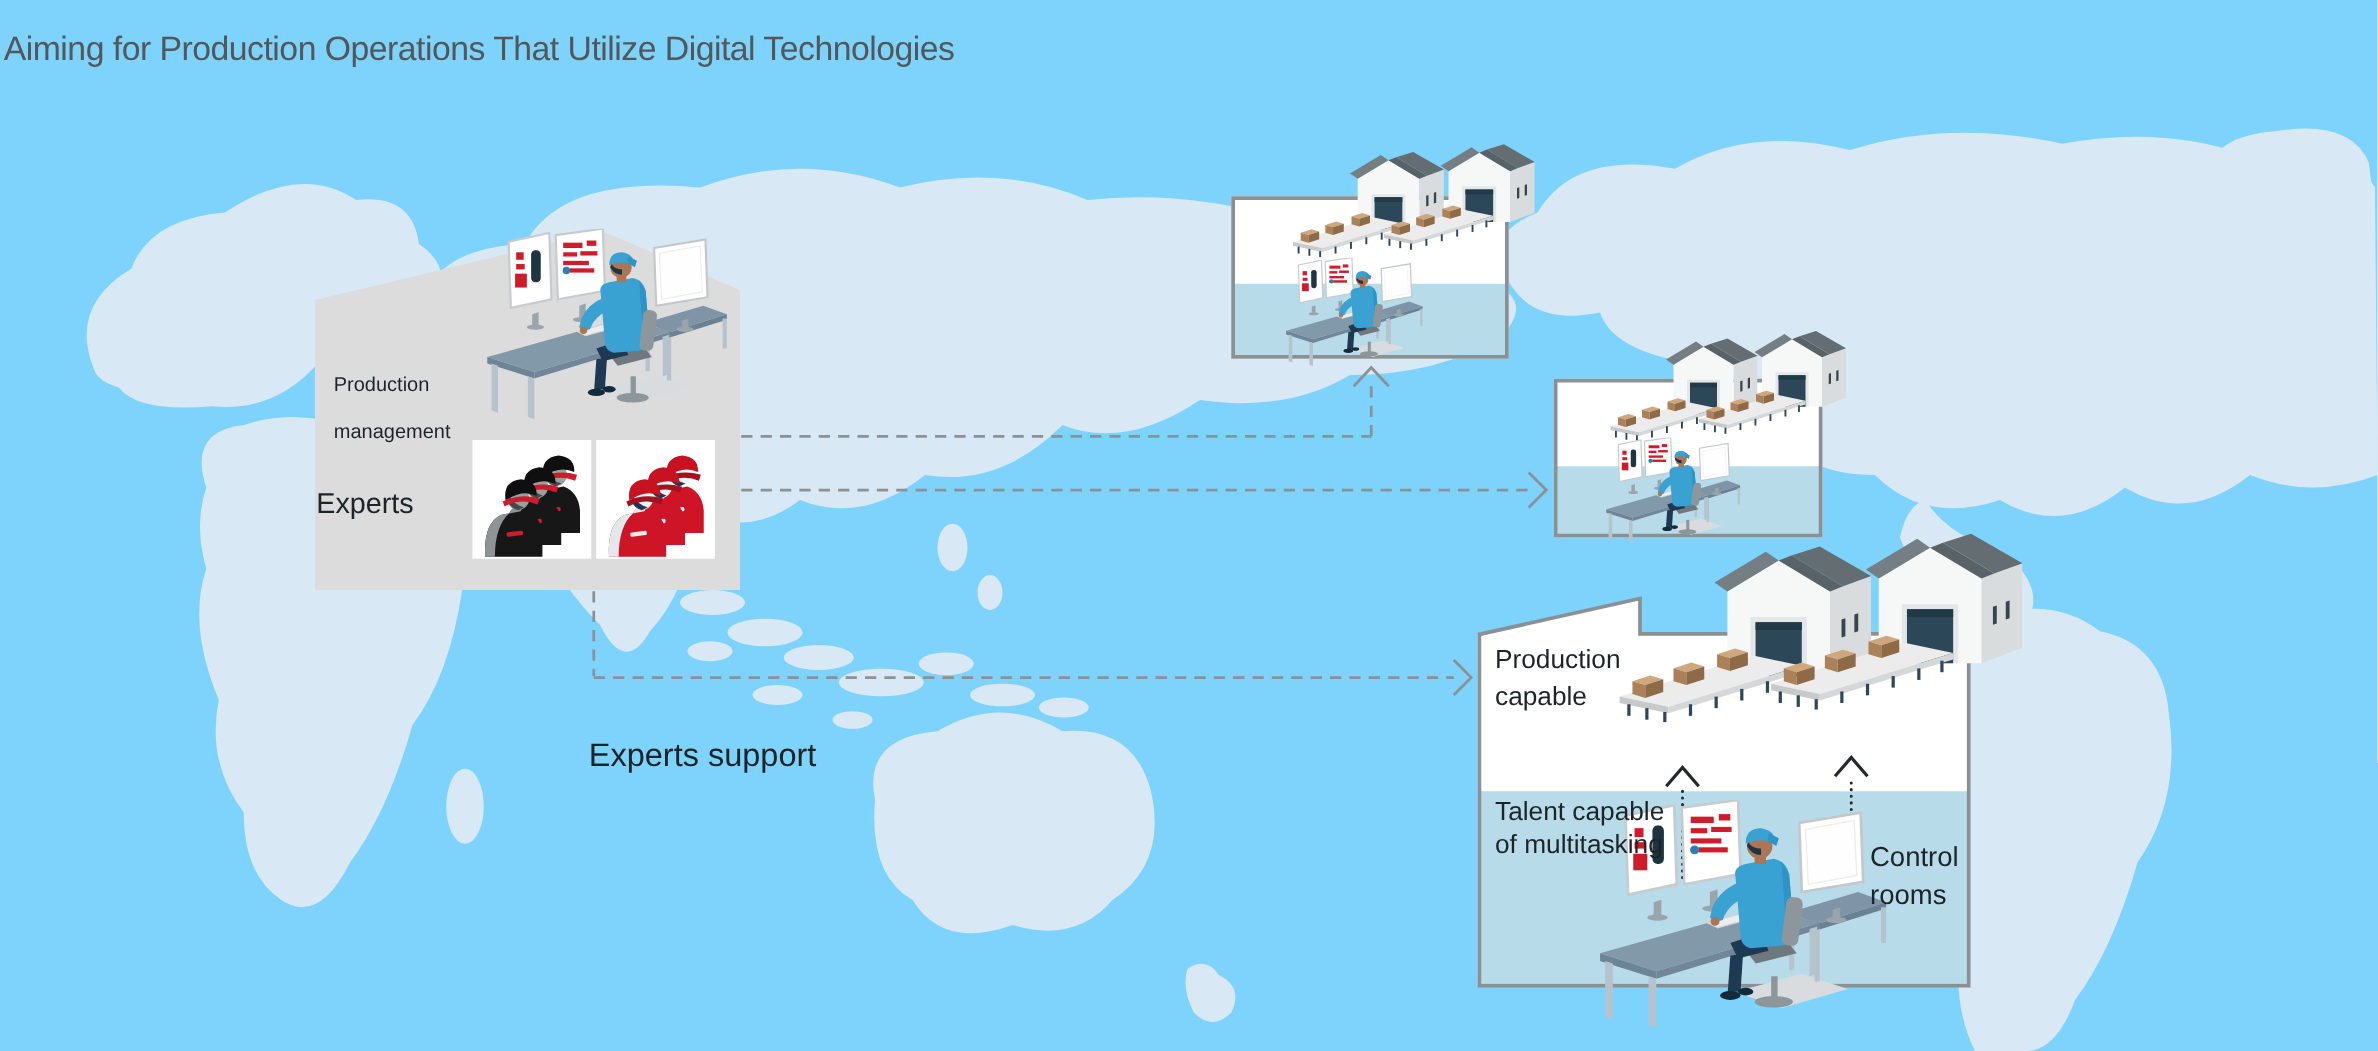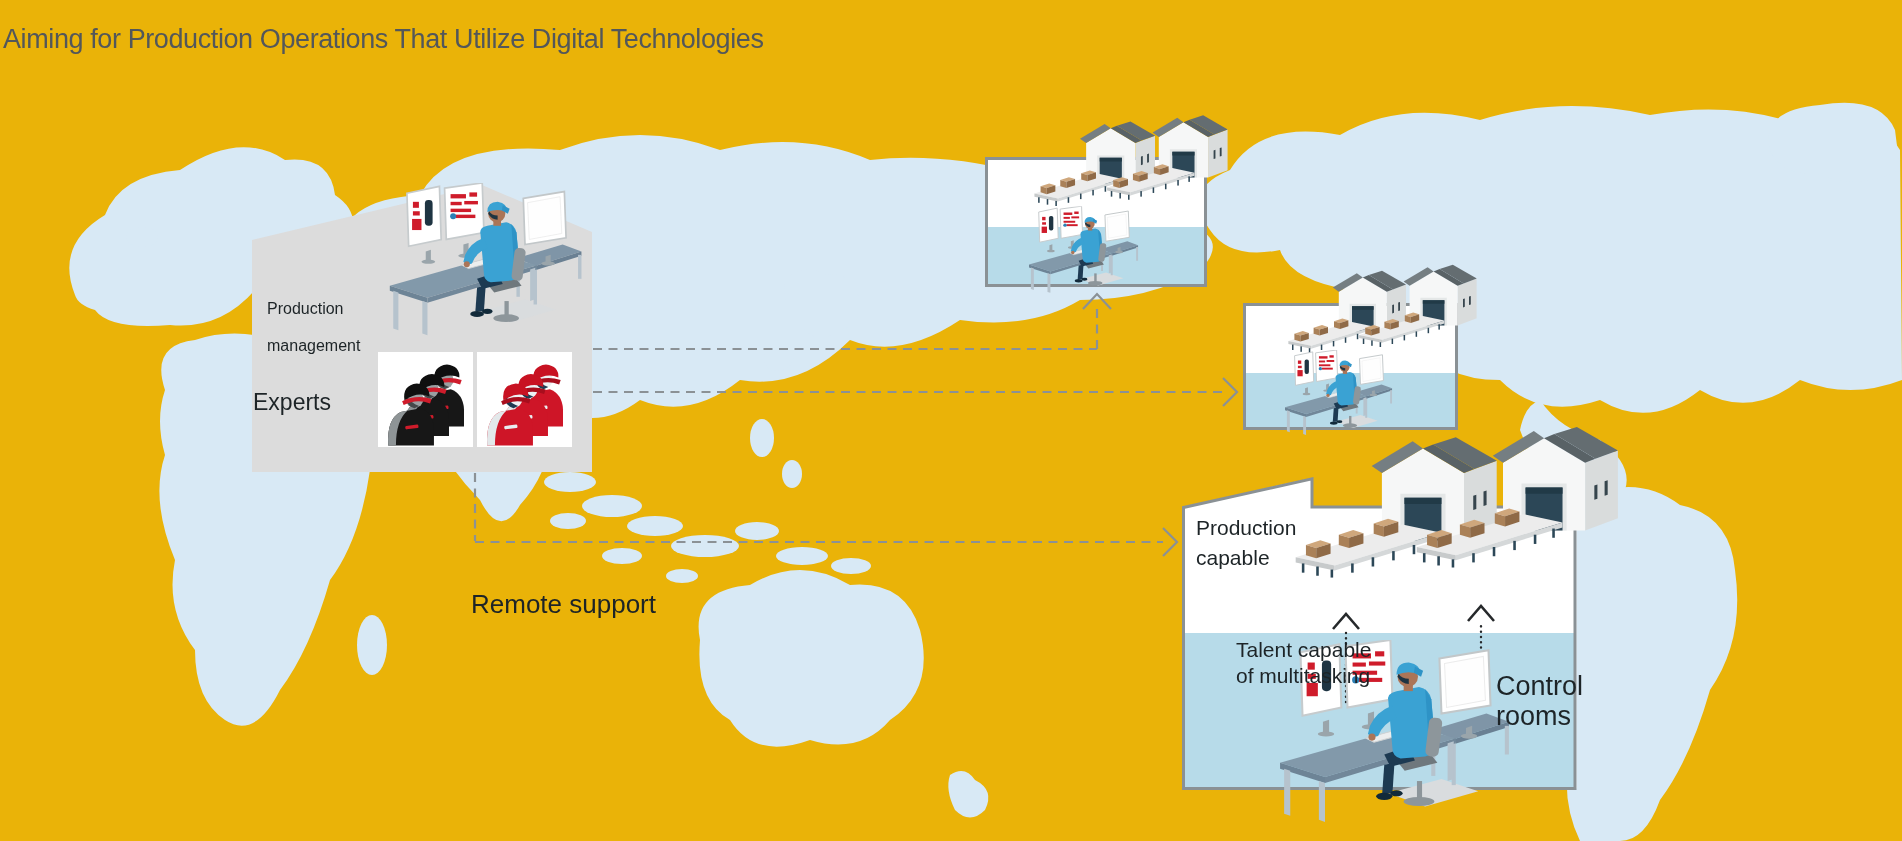--- a/index.html
+++ b/index.html
@@ -3,34 +3,34 @@
 <meta charset="utf-8">
 <style>
   :root{
     --map:#d8e9f5; --box-gray:#dcdcdc; --panel-blue:#b7dbe9; --border-gray:#8a9195;
     --arrow-gray:#8b9195; --text:#1d2427; --title:#53575a; --red:#ce1a29;
     --person-blue:#3aa2d3; --navy:#1d3a52;
   }
   *{margin:0;padding:0;box-sizing:border-box}
   html,body{width:1902px;height:841px;background:#fff;overflow:hidden;
     font-family:"Liberation Sans", sans-serif;}
-  #canvas{position:relative;width:1902px;height:841px;background:#eab308;}
+  #canvas{position:relative;width:1902px;height:841px;background:#7dd3fc;}
   svg{display:block}
   .layer{position:absolute;left:0;top:0}
   .illus{position:absolute;overflow:visible}
   .label{position:absolute;color:var(--text);}
   #title{position:absolute;left:3px;top:24px;font-size:27px;letter-spacing:-0.4px;
     color:var(--title);font-weight:400;white-space:nowrap;}
   .lbl-pm{left:267px;top:290px;width:165px;font-size:16px;line-height:37px;}
   .lbl-ex{left:253px;top:389px;font-size:23px;}
   .lbl-ro{left:650px;top:297px;font-size:26px;white-space:nowrap;}
   .lbl-rs{left:471px;top:589px;font-size:26px;white-space:nowrap;}
   .lbl-prg{left:1196px;top:513px;width:132px;font-size:21px;line-height:30px;}
-  .lbl-tal{left:1196px;top:637px;width:136px;font-size:21px;line-height:26px;margin-left:40px;}
-  .lbl-cr{left:1496px;top:671px;width:96px;font-size:27px;line-height:30px;}
+  .lbl-tal{left:1196px;top:637px;width:136px;font-size:21px;line-height:26px;}
+  .lbl-cr{left:1496px;top:671px;width:96px;font-size:22px;line-height:30px;}
   .panel{position:absolute;width:95px;height:95px;background:#fff;}
   .panel svg{width:100%;height:100%}
   .workers-black{--wk-main:#171717;--wk-shade:#8e9496;--wk-face:#9aa0a2;--wk-hair:#45494b;
     --wk-helm:#0f0f0f;--wk-helm2:#cf1c2b;--wk-acc:#cf1c2b;}
   .workers-red{--wk-main:#ce1527;--wk-shade:#e3e8ea;--wk-face:#edf1f3;--wk-hair:#1d3a52;
     --wk-helm:#c81222;--wk-helm2:#a80e1d;--wk-acc:#e9edf0;}
 </style>
 </head>
 <body>
 
@@ -286,19 +286,19 @@
       <use href="#bust" width="70" height="100" transform="translate(19,10) scale(0.98)"></use>
       <use href="#bust" width="70" height="100" transform="translate(0,22) scale(0.98)"></use>
     </svg>
   </div>
 
   <h1 id="title">Aiming for Production Operations That Utilize Digital Technologies</h1>
 
   <div class="label lbl-pm">Production management</div>
   <div class="label lbl-ex">Experts</div>
 
-  <div class="label lbl-rs">Remote support</div>
+  <div class="label lbl-rs">Experts support</div>
 
   <div class="label lbl-prg">Production capable</div>
   <div class="label lbl-tal">Talent capable of multitasking</div>
   <div class="label lbl-cr">Control rooms</div>
 
 </div>
 
 </body></html>

